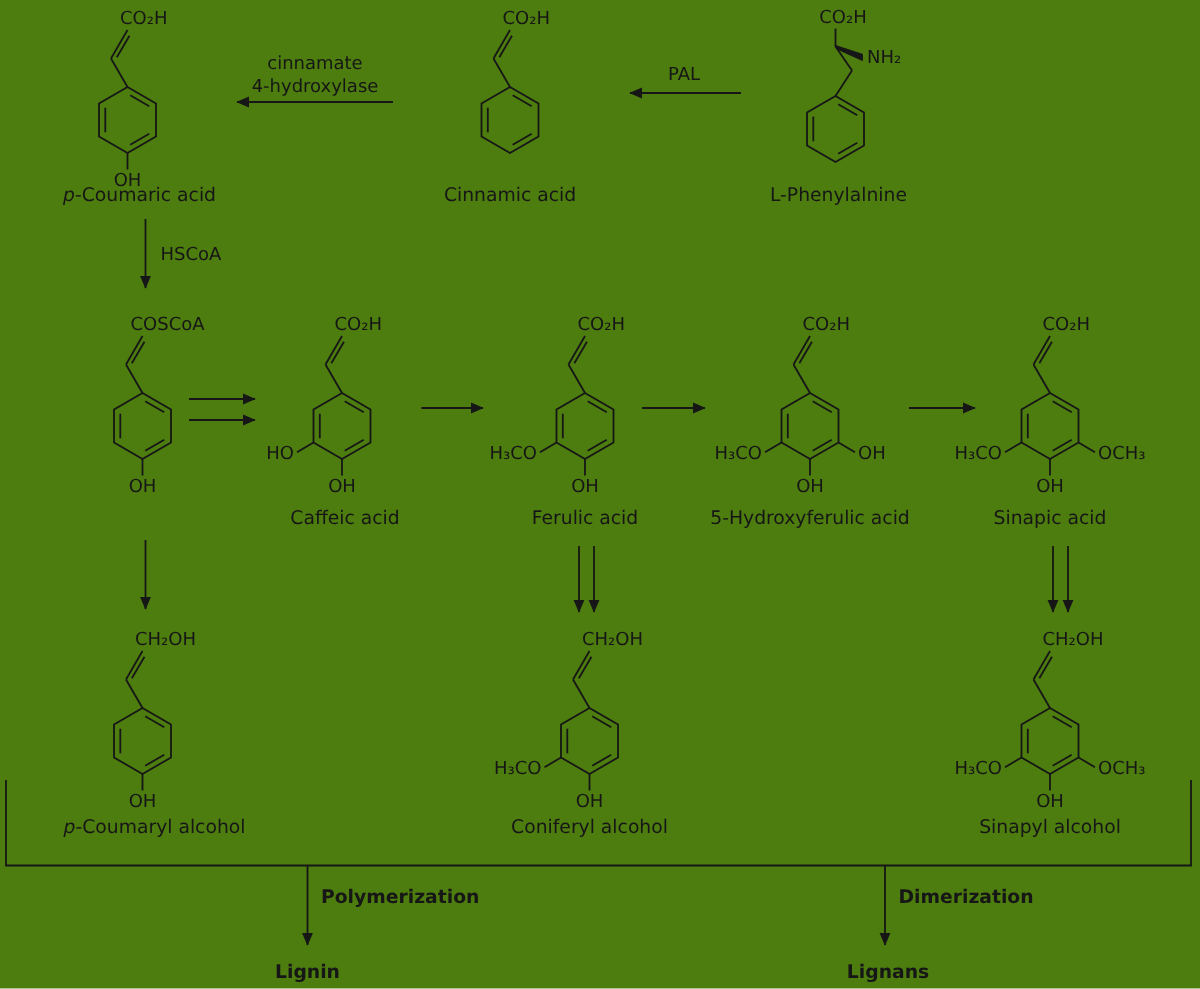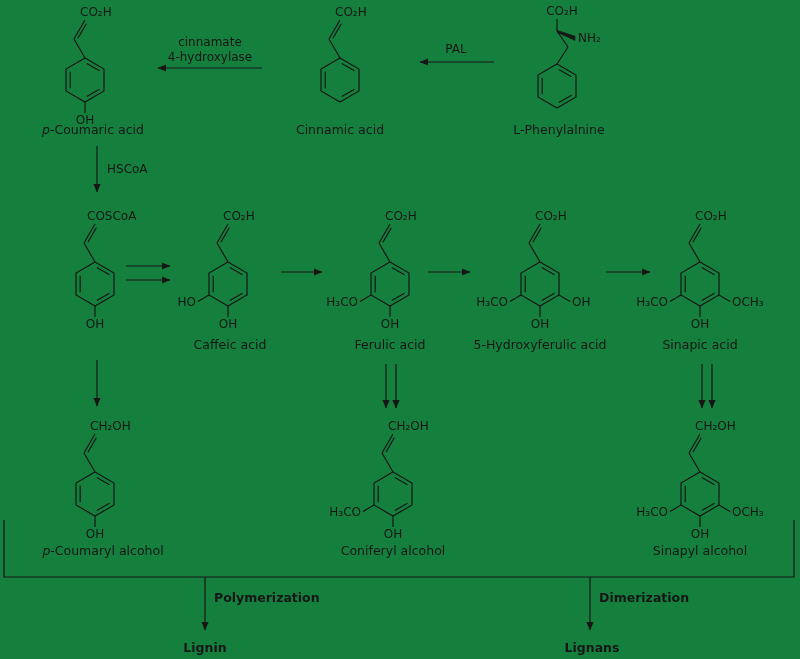--- a/index.html
+++ b/index.html
@@ -4,21 +4,21 @@
 <style>
   html, body {
     margin: 0;
     padding: 0;
     background: #ffffff;
   }
   .stage {
     position: relative;
     width: 800px;
     height: 659px;
-    background: #15803d;
+    background: #4d7c0f;
     font-family: "Liberation Sans", sans-serif;
   }
   svg { display: block; }
   .diagram line,
   .diagram polyline,
   .diagram polygon {
     stroke: #161616;
     stroke-width: 1.2;
     fill: none;
   }

